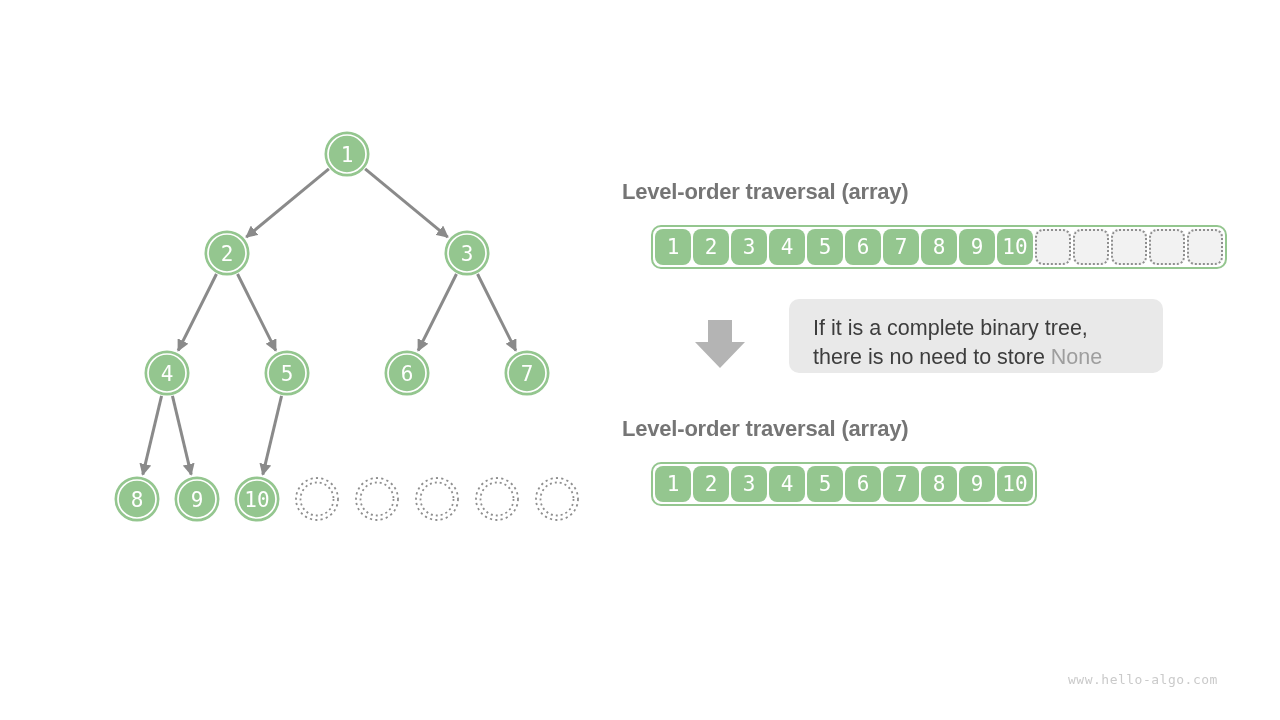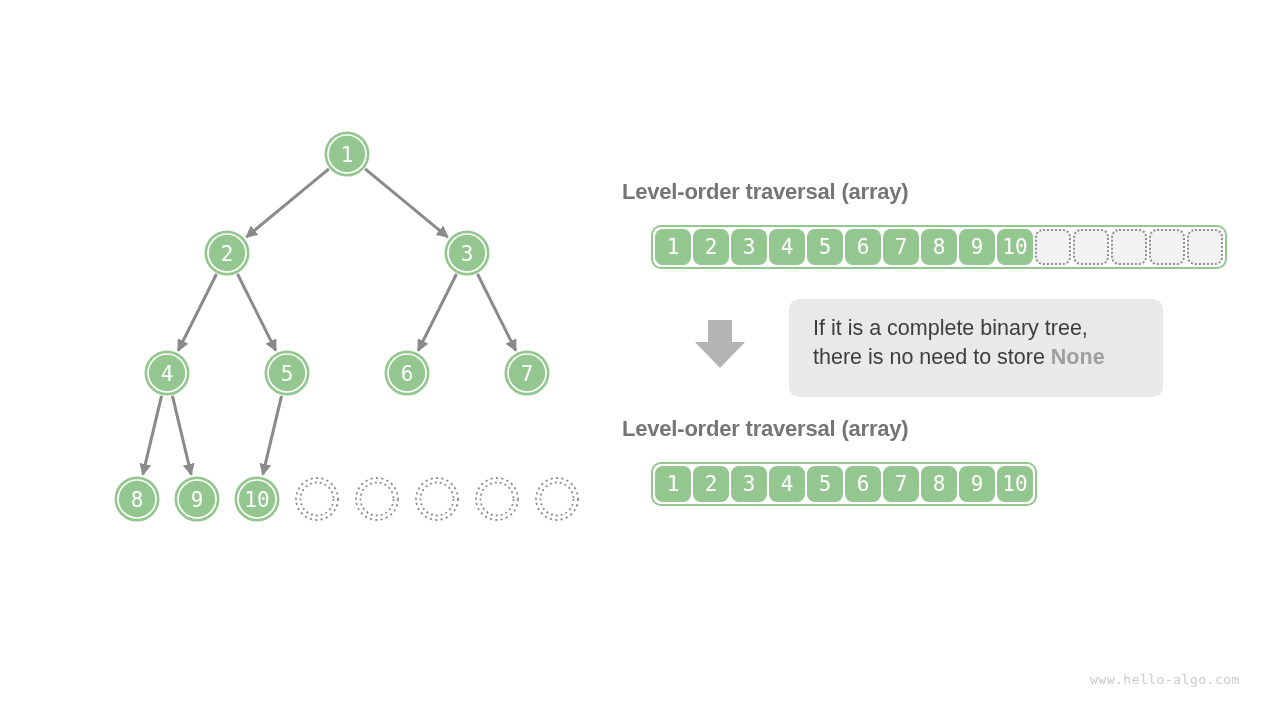--- a/index.html
+++ b/index.html
@@ -35,27 +35,27 @@
   #array-bottom{left:651px;top:462px;}
   .cell{
     width:36px;height:36px;border-radius:8px;box-sizing:border-box;
     display:flex;align-items:center;justify-content:center;
     font-family:"DejaVu Sans Mono",monospace;font-size:21px;color:#ffffff;
   }
   .cell.filled{background:var(--green);}
   .cell.empty{background:var(--empty-bg);border:2px dotted var(--dotted-gray);}
   .down-arrow{position:absolute;left:695px;top:320px;width:50px;height:48px;}
   .callout{
-    position:absolute;left:789px;top:299px;width:374px;height:98px;box-sizing:border-box;
+    position:absolute;left:789px;top:299px;width:374px;height:74px;box-sizing:border-box;
     background:var(--callout-bg);border-radius:10px;
     padding:15px 0 0 24px;font-size:21.5px;line-height:29px;color:var(--callout-text);
   }
-  .callout .none{color:var(--none-gray);font-weight:bold;margin-top:44px;}
+  .callout .none{color:var(--none-gray);font-weight:normal;margin-top:44px;}
   .watermark{
-    position:absolute;left:1090px;top:672px;
+    position:absolute;left:1068px;top:672px;
     font-family:"DejaVu Sans Mono",monospace;font-size:13px;color:var(--watermark);
     letter-spacing:0.5px;white-space:nowrap;
   }
 </style>
 </head>
 <body>
 
 <div class="stage">
 
   <svg id="tree-svg" width="620" height="720" viewBox="0 0 620 720">

